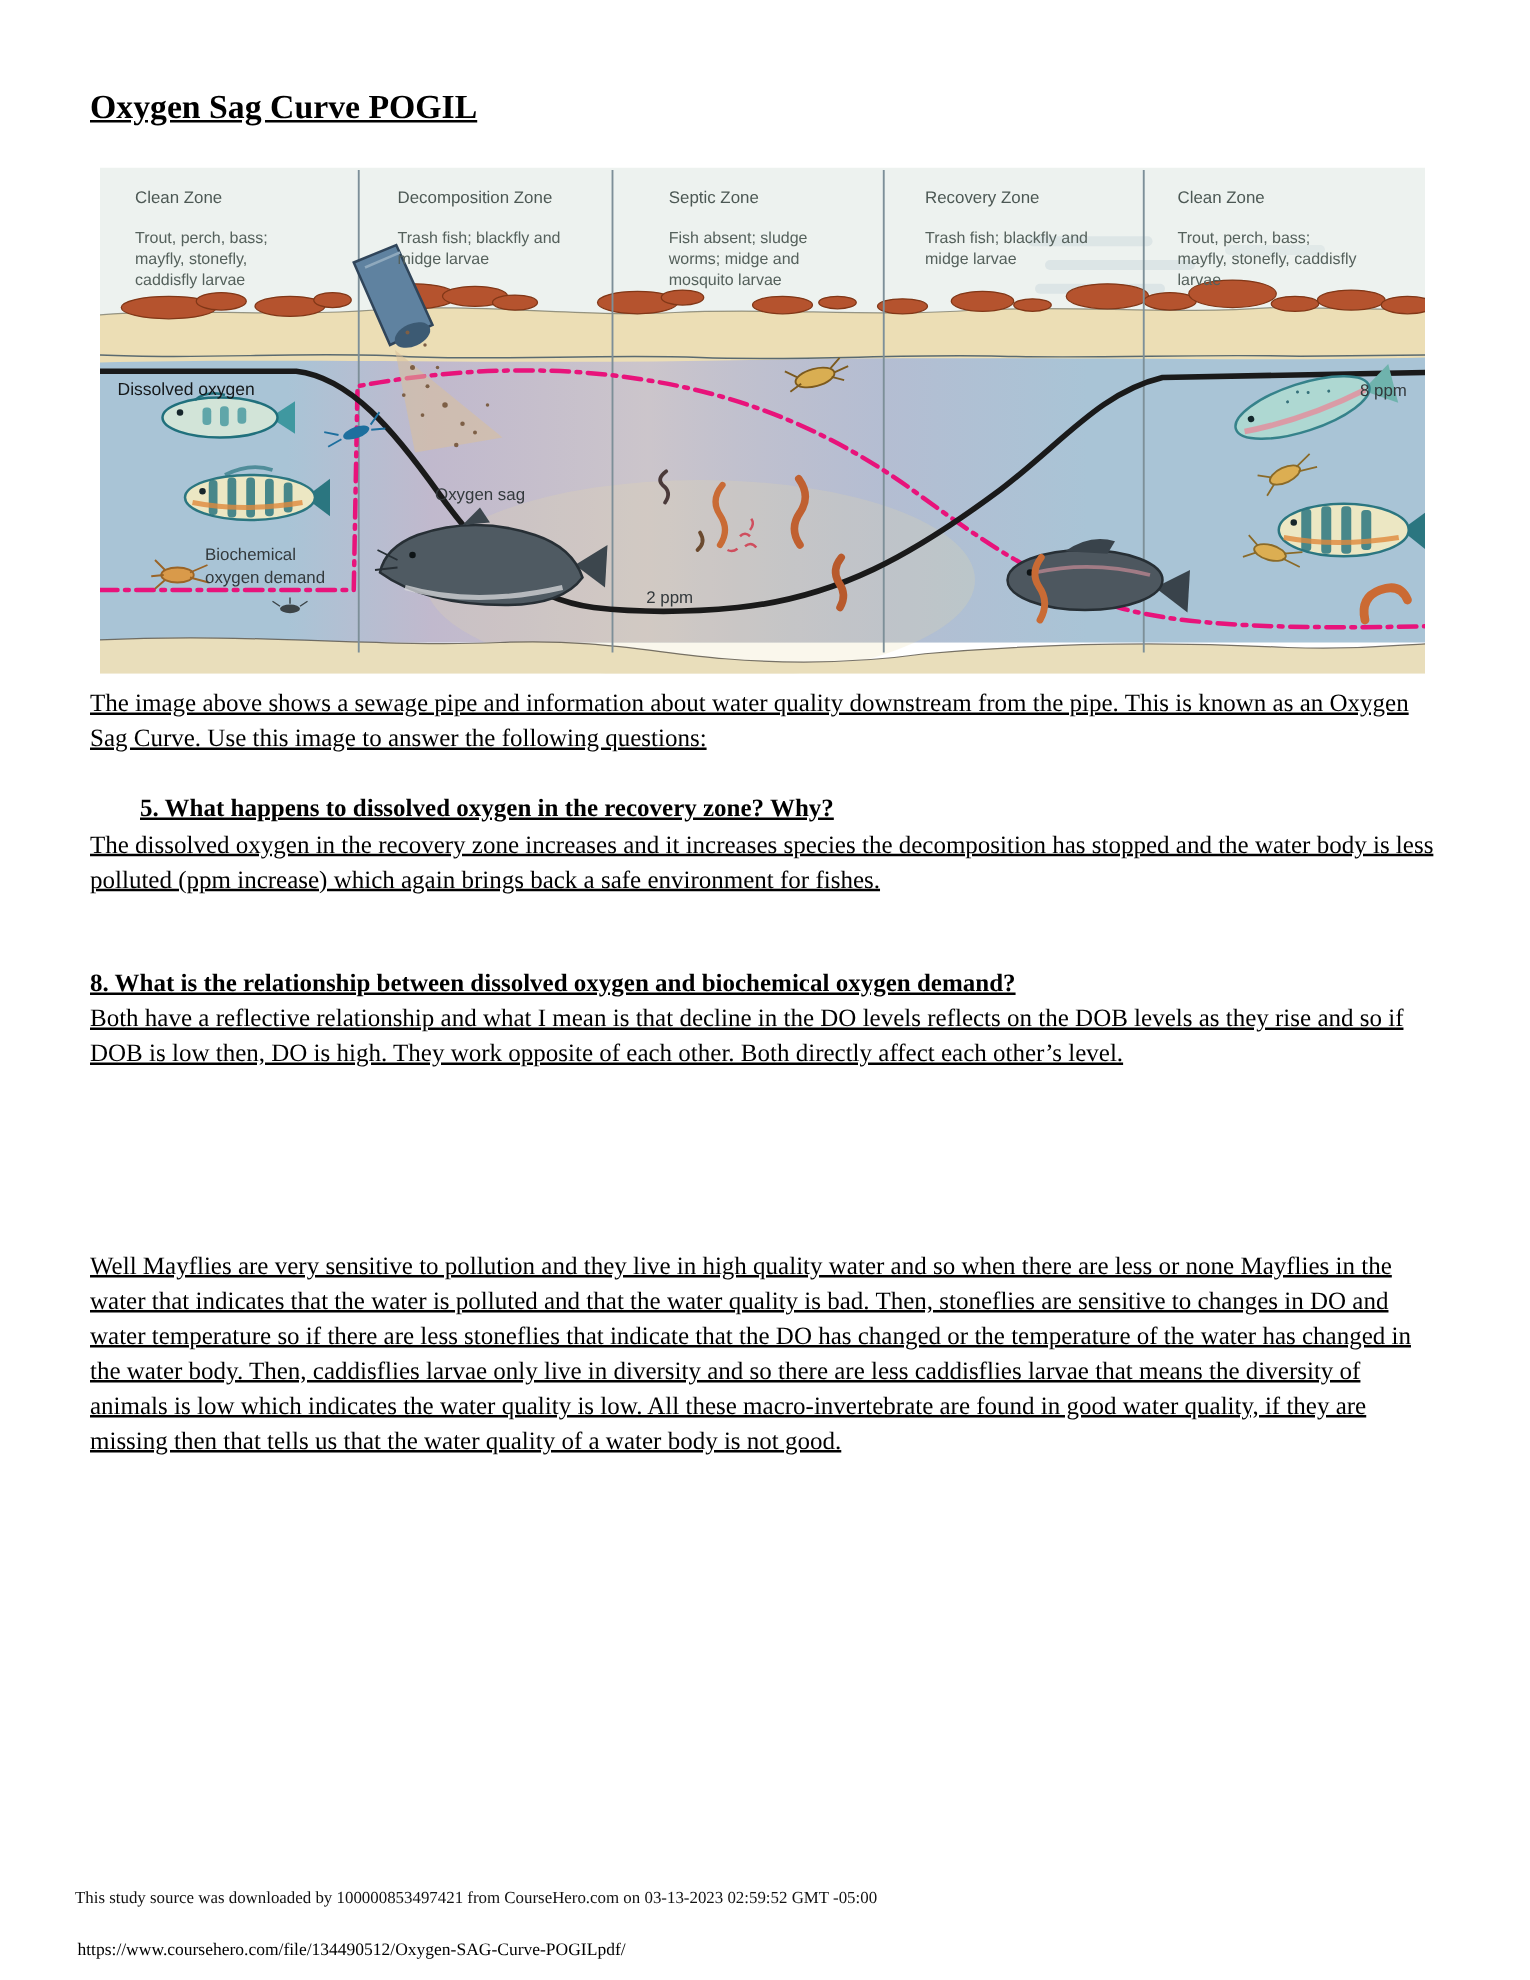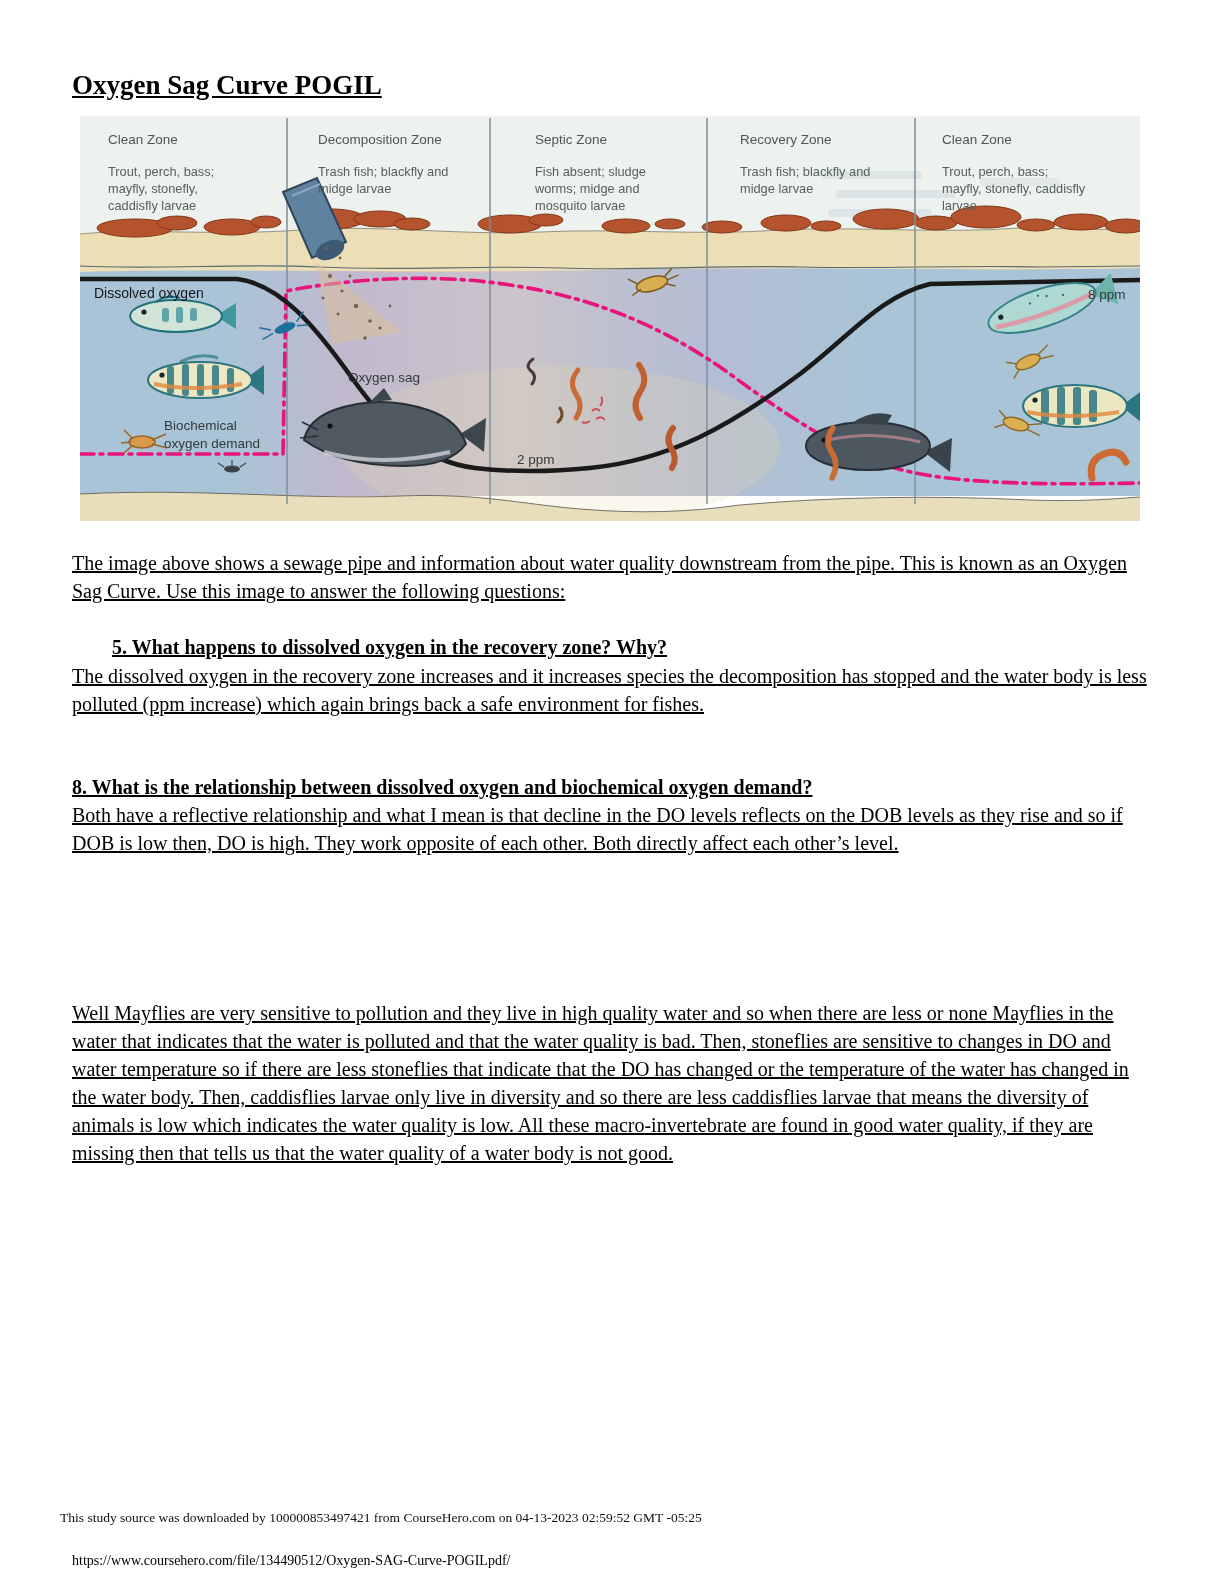--- a/index.html
+++ b/index.html
@@ -11,34 +11,34 @@
     position:relative;
     overflow:hidden;
   }
   .page{position:absolute;inset:0;}
   .doc-title{
     position:absolute;left:72px;top:70px;margin:0;
     font-size:27px;font-weight:bold;text-decoration:underline;
     font-family:"Liberation Serif",serif;
   }
   .figure{
-    position:absolute;left:80px;top:116px;width:1060px;height:360px;margin:0;border-radius:22px;
+    position:absolute;left:80px;top:134px;width:1060px;height:360px;margin:0;border-radius:22px;
   }
   .body-text{
     position:absolute;left:72px;width:1082px;
     font-size:20px;line-height:28px;margin:0;text-decoration:underline;
   }
   .q-heading{font-weight:bold;}
   .q5-indent{text-indent:40px;}
   .footer-line{
     position:absolute;left:60px;margin:0;
     font-size:13.5px;color:#111;
   }
   .footer-url{
-    position:absolute;left:72px;margin:0;
+    position:absolute;left:62px;margin:0;
     font-size:14px;color:#000;text-decoration:none;
   }
   
   .zt{font:13.5px "Liberation Sans",sans-serif;fill:#4c5854;}
   .zs{font:12.8px "Liberation Sans",sans-serif;fill:#55615c;}
   .wl{font:13.5px "Liberation Sans",sans-serif;fill:#33393c;}
   .wl-strong{font:14px "Liberation Sans",sans-serif;fill:#15181a;}
 </style>
 </head>
 <body>
@@ -267,16 +267,16 @@
   <p class="body-text" style="top:549px;">The image above shows a sewage pipe and information about water quality downstream from the pipe. This is known as an Oxygen Sag Curve. Use this image to answer the following questions:</p>
 
   <p class="body-text q-heading q5-indent" style="top:633px;">5. What happens to dissolved oxygen in the recovery zone? Why?</p>
   <p class="body-text" style="top:662px;">The dissolved oxygen in the recovery zone increases and it increases species the decomposition has stopped and the water body is less polluted (ppm increase) which again brings back a safe environment for fishes.</p>
 
   <p class="body-text q-heading" style="top:773px;">8. What is the relationship between dissolved oxygen and biochemical oxygen demand?</p>
   <p class="body-text" style="top:801px;">Both have a reflective relationship and what I mean is that decline in the DO levels reflects on the DOB levels as they rise and so if DOB is low then, DO is high. They work opposite of each other. Both directly affect each other’s level.</p>
 
   <p class="body-text" style="top:999px;">Well Mayflies are very sensitive to pollution and they live in high quality water and so when there are less or none Mayflies in the water that indicates that the water is polluted and that the water quality is bad. Then, stoneflies are sensitive to changes in DO and water temperature so if there are less stoneflies that indicate that the DO has changed or the temperature of the water has changed in the water body. Then, caddisflies larvae only live in diversity and so there are less caddisflies larvae that means the diversity of animals is low which indicates the water quality is low. All these macro-invertebrate are found in good water quality, if they are missing then that tells us that the water quality of a water body is not good.</p>
 
-  <p class="footer-line" style="top:1510px;">This study source was downloaded by 100000853497421 from CourseHero.com on 04-13-2023 02:59:52 GMT -05:25</p>
+  <p class="footer-line" style="top:1510px;">This study source was downloaded by 100000853497421 from CourseHero.com on 03-13-2023 02:59:52 GMT -05:00</p>
   <a class="footer-url" style="top:1553px;" href="#">https://www.coursehero.com/file/134490512/Oxygen-SAG-Curve-POGILpdf/</a>
 
 </div>
 
 </body></html>

